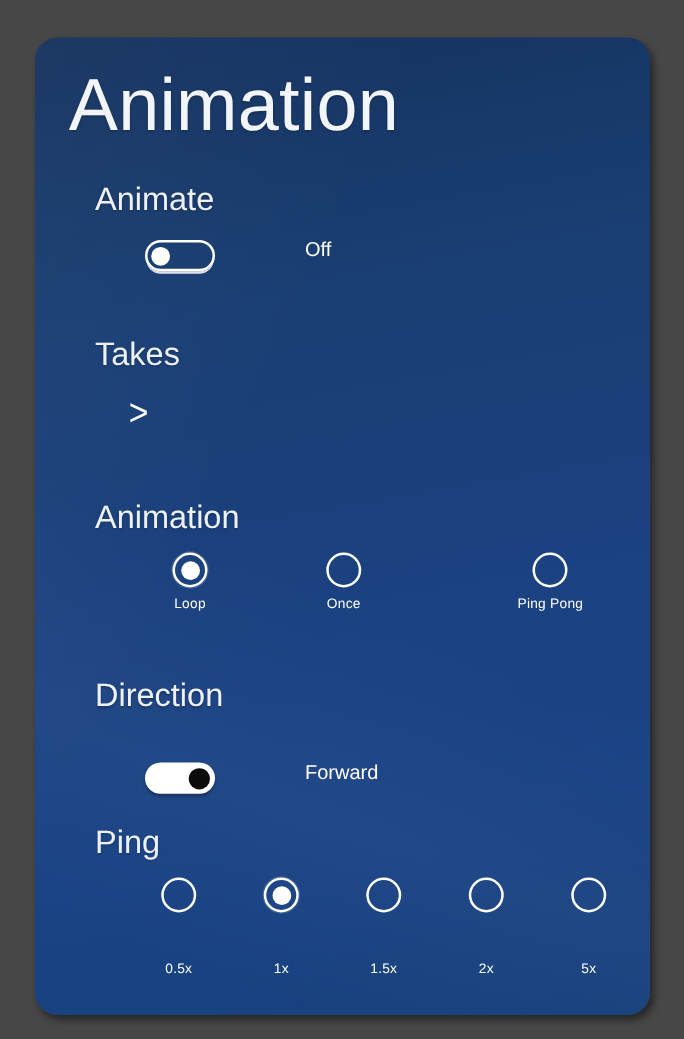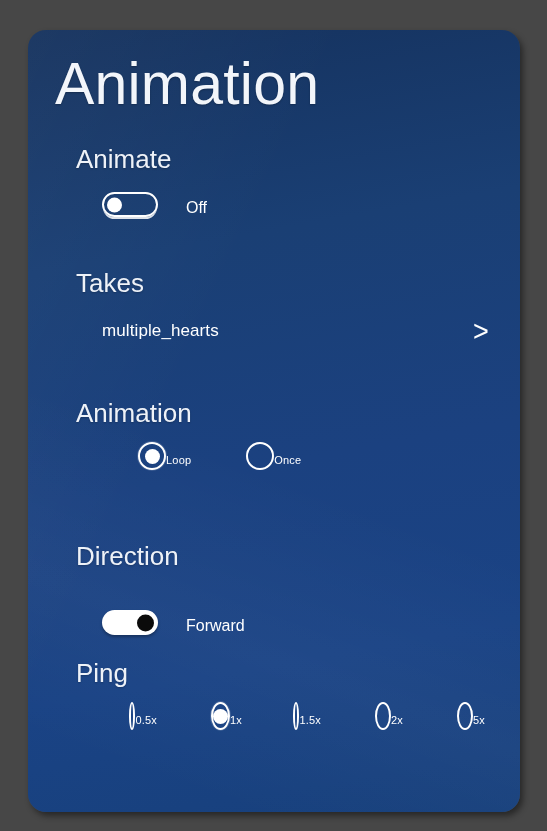--- a/index.html
+++ b/index.html
@@ -67,23 +67,24 @@
     font-size: 26px;
     font-weight: 300;
     color: #eef2f8;
     line-height: 1;
     text-shadow: 0 1px 2px rgba(0,0,0,0.22);
   }
 
   
   .toggle-row {
     position: absolute;
-    left: 74px;
-    display: flex;
-    align-items: flex-end;
+    left: 88px;
+    display: flex;
+    align-items: flex-start;
+    gap: 44px;
   }
   .switch {
     position: relative;
     width: 56px;
     height: 25px;
     border-radius: 13px;
     box-sizing: border-box;
     flex: none;
   }
   .switch.off {
@@ -150,21 +151,21 @@
 
   
   .radio-group {
     position: absolute;
     left: 0;
     right: 0;
     display: flex;
   }
   .radio-item {
     display: flex;
-    flex-direction: row;
+    flex-direction: column;
     align-items: center;
     flex: none;
   }
   .radio-circle {
     width: 28px;
     height: 28px;
     border-radius: 50%;
     border: 2px solid #ffffff;
     box-sizing: border-box;
     display: flex;
@@ -186,26 +187,26 @@
     margin-top: 7px;
     font-size: 11px;
     font-weight: 400;
     color: #ffffff;
     white-space: nowrap;
     letter-spacing: 0.2px;
   }
 
   
   #playback-options .radio-item:nth-child(1) { margin-left: 110px; }
-  #playback-options .radio-item:nth-child(2) { margin-left: 55px; align-items: center; }
+  #playback-options .radio-item:nth-child(2) { margin-left: 95px; align-items: center; }
   #playback-options .radio-item:nth-child(3) { margin-left: 125px; }
 
   
   #speed-options { padding-left: 101px; }
-  #speed-options .radio-item { width: 28px; margin-right: 54px; }
+  #speed-options .radio-item { width: 28px; margin-right: 54px; gap: 32px; }
 </style>
 </head>
 <body>
 
 <div id="panel">
   <div class="content">
 
     <div id="page-title">Animation</div>
 
     <div class="section" style="top:116px;">
@@ -214,41 +215,44 @@
         <div class="switch off">
           <div class="knob"></div>
         </div>
         <div class="switch-label">Off</div>
       </div>
     </div>
 
     <div class="section" style="top:240px;">
       <div class="section-title">Takes</div>
       <div class="take-row" style="top:46px;">
-        <div class="take-value">multiple_hearts</div>
         <div class="chevron">&gt;</div>
       </div>
     </div>
 
     <div class="section" style="top:370px;">
       <div class="section-title">Animation</div>
       <div class="radio-group" id="playback-options" style="top:42px;">
 
         <div class="radio-item">
           <div class="radio-circle selected">
             <div class="radio-dot"></div>
           </div>
           <div class="radio-label">Loop</div>
         </div>
 
         <div class="radio-item">
           <div class="radio-circle"></div>
           <div class="radio-label">Once</div>
         </div>
 
+        <div class="radio-item">
+          <div class="radio-circle"></div>
+          <div class="radio-label">Ping Pong</div>
+        </div>
 
       </div>
     </div>
 
     <div class="section" style="top:513px;">
       <div class="section-title">Direction</div>
       <div class="toggle-row" style="top:47px;margin-top:20px;">
         <div class="switch on">
           <div class="knob"></div>
         </div>

